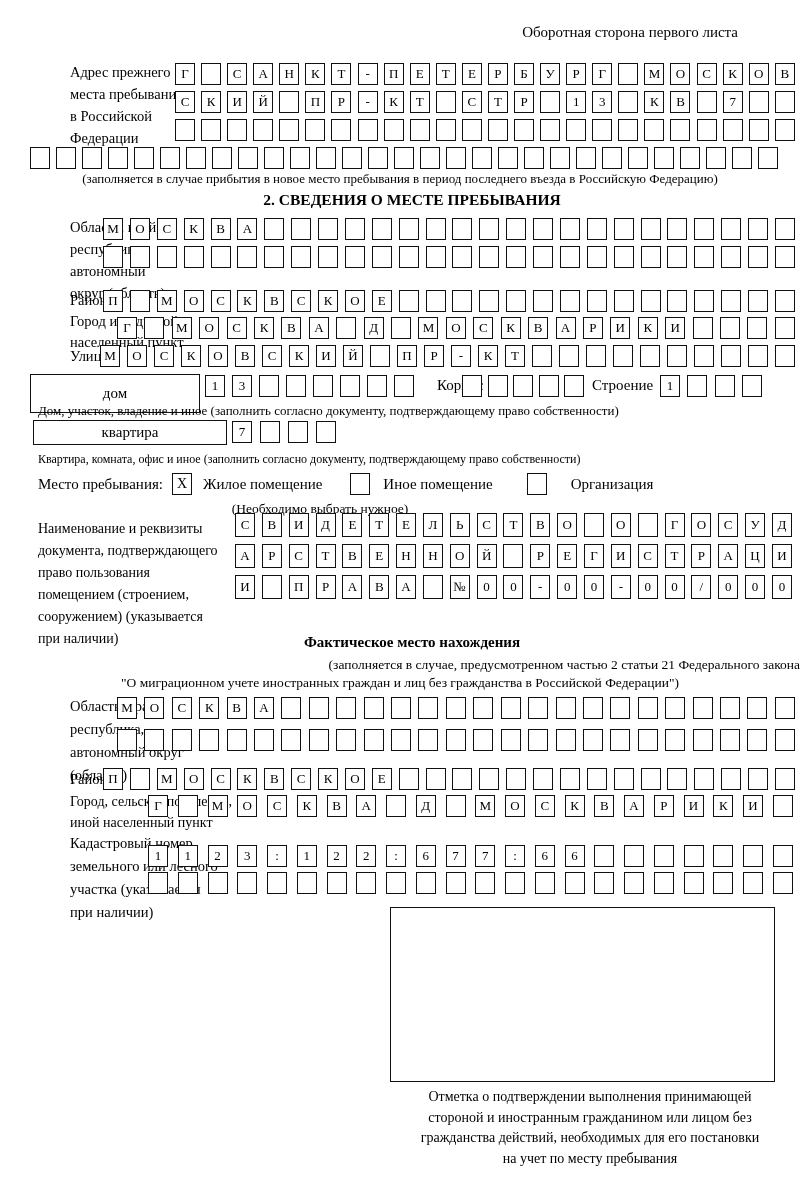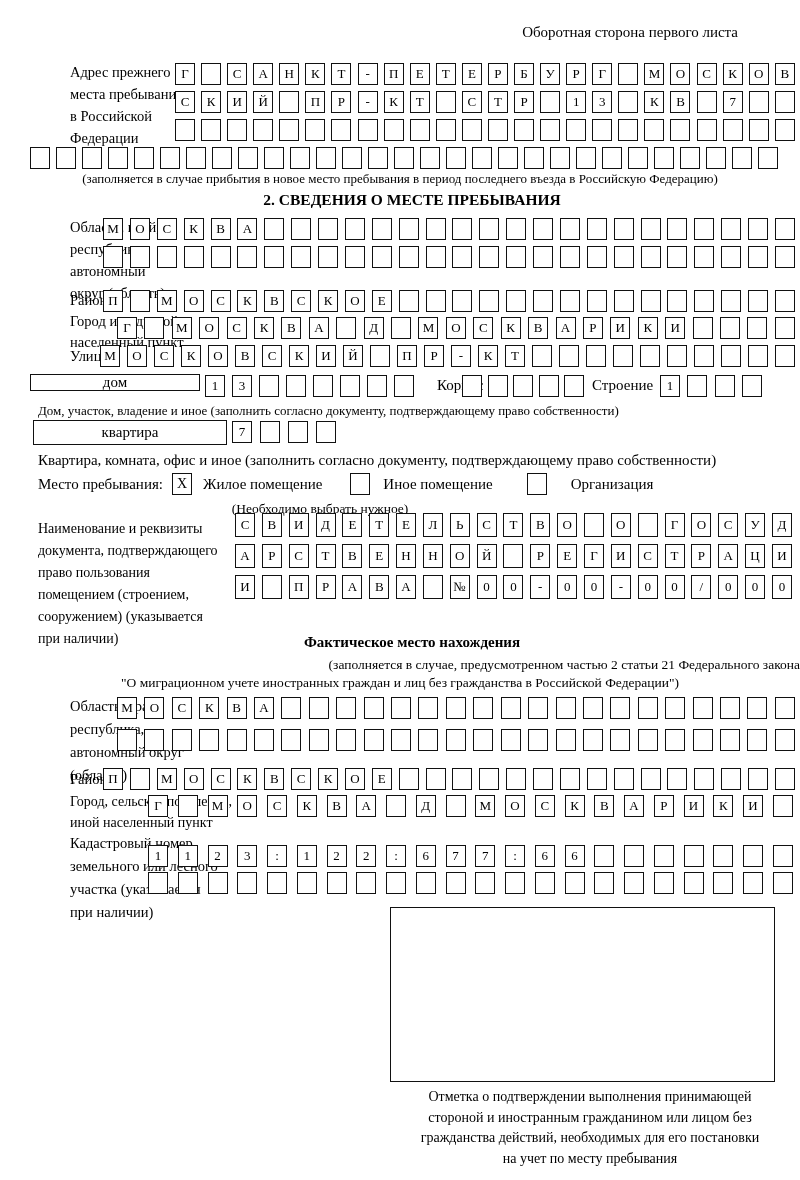--- a/index.html
+++ b/index.html
@@ -308,21 +308,21 @@
       <span class="cell"></span>
       <span class="cell"></span>
       <span class="cell"></span>
       <span class="cell"></span>
       <span class="cell"></span>
       <span class="cell"></span>
       <span class="cell"></span>
       <span class="cell"></span>
     </div>
 
-  <div class="abs fieldbox" style="left:30px;top:374px;width:170px;height:17px;">дом</div>
+  <div class="abs fieldbox" style="left:30px;top:374px;width:170px;height:39px;">дом</div>
   <div class="abs grid" style="left:205px;top:375px;width:209px;">
       <span class="cell">1</span>
       <span class="cell">3</span>
       <span class="cell"></span>
       <span class="cell"></span>
       <span class="cell"></span>
       <span class="cell"></span>
       <span class="cell"></span>
       <span class="cell"></span>
     </div>
@@ -343,21 +343,21 @@
     </div>
   <div class="abs" style="left:38px;top:403px;font-size:13px;">Дом, участок, владение и иное (заполнить согласно документу, подтверждающему право собственности)</div>
 
   <div class="abs fieldbox" style="left:33px;top:420px;width:194px;height:25px;">квартира</div>
   <div class="abs grid" style="left:232px;top:421px;width:104px;">
       <span class="cell">7</span>
       <span class="cell"></span>
       <span class="cell"></span>
       <span class="cell"></span>
     </div>
-  <div class="abs" style="left:38px;top:452px;font-size:15px;">Квартира, комната, офис и иное (заполнить согласно документу, подтверждающему право собственности)</div>
+  <div class="abs" style="left:38px;top:452px;font-size:12px;">Квартира, комната, офис и иное (заполнить согласно документу, подтверждающему право собственности)</div>
 
   <div class="abs stayrow" style="left:38px;top:473px;">
     <span>Место пребывания:</span>
     <span class="chk" style="margin-left:9px;">X</span>
     <span style="margin-left:11px;">Жилое помещение</span>
     <span class="chk" style="margin-left:28px;"></span>
     <span style="margin-left:13px;">Иное помещение</span>
     <span class="chk" style="margin-left:34px;"></span>
     <span style="margin-left:24px;">Организация</span>
   </div>

